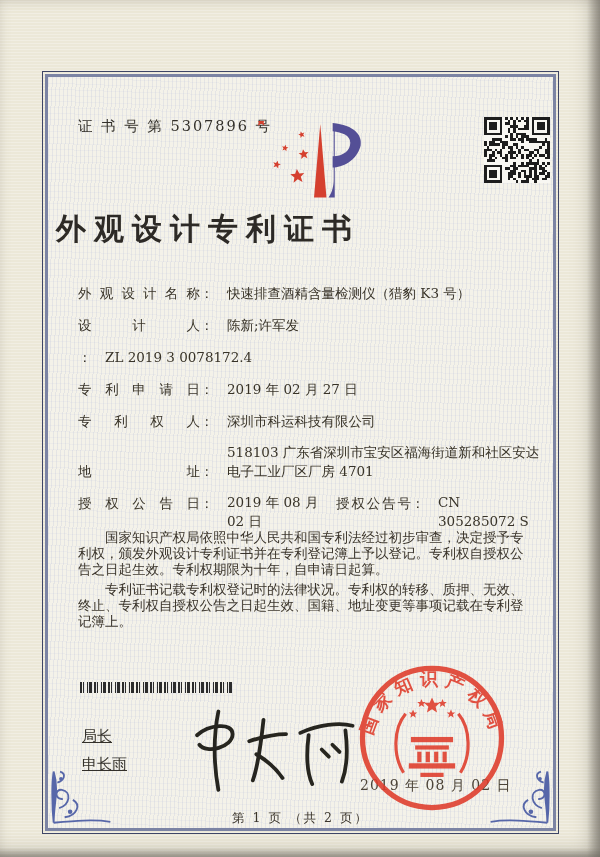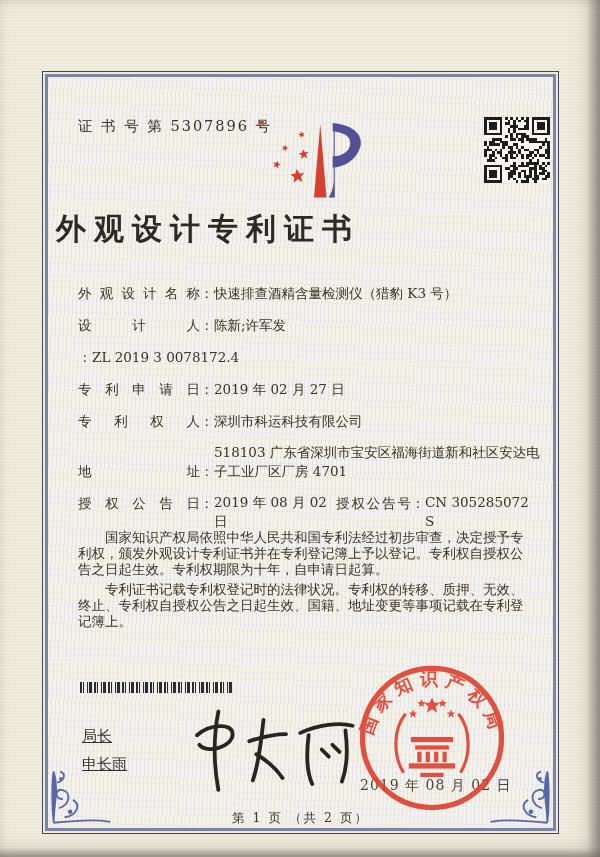--- a/index.html
+++ b/index.html
@@ -43,21 +43,21 @@
   .title{
     position:absolute;left:0;top:132px;width:100%;
     font-size:30px;font-weight:700;letter-spacing:8px;padding-left:8px;box-sizing:border-box;
     color:#2d2a26;
   }
 
   .fields{position:absolute;left:30px;top:206px;width:462px;font-size:13.5px;color:#383328;}
   .field{display:flex;margin-bottom:12px;line-height:20px;align-items:flex-end;}
   .field-label{display:inline-block;width:122px;flex:0 0 122px;text-align:justify;text-align-last:justify;}
   .field-colon{flex:0 0 14px;}
-  .field-value{flex:1;line-height:19px;}
+  .field-value{flex:1;line-height:19px;margin-left:13px;}
   .field-pair{display:flex;margin-bottom:0;}
   .field-pair .sub1{display:flex;width:258px;flex:0 0 258px;}
   .field-pair .sub2{display:flex;flex:1;}
   .field-pair .lbl2{flex:0 0 75px;}
 
   .body-text{position:absolute;left:30px;top:452px;width:458px;font-size:13.5px;
     line-height:16px;color:#3a342b;}
   .body-text p{margin:0 0 4px 0;text-indent:2em;}
 
   .barcode{position:absolute;left:32px;top:605px;width:153px;height:11px;

